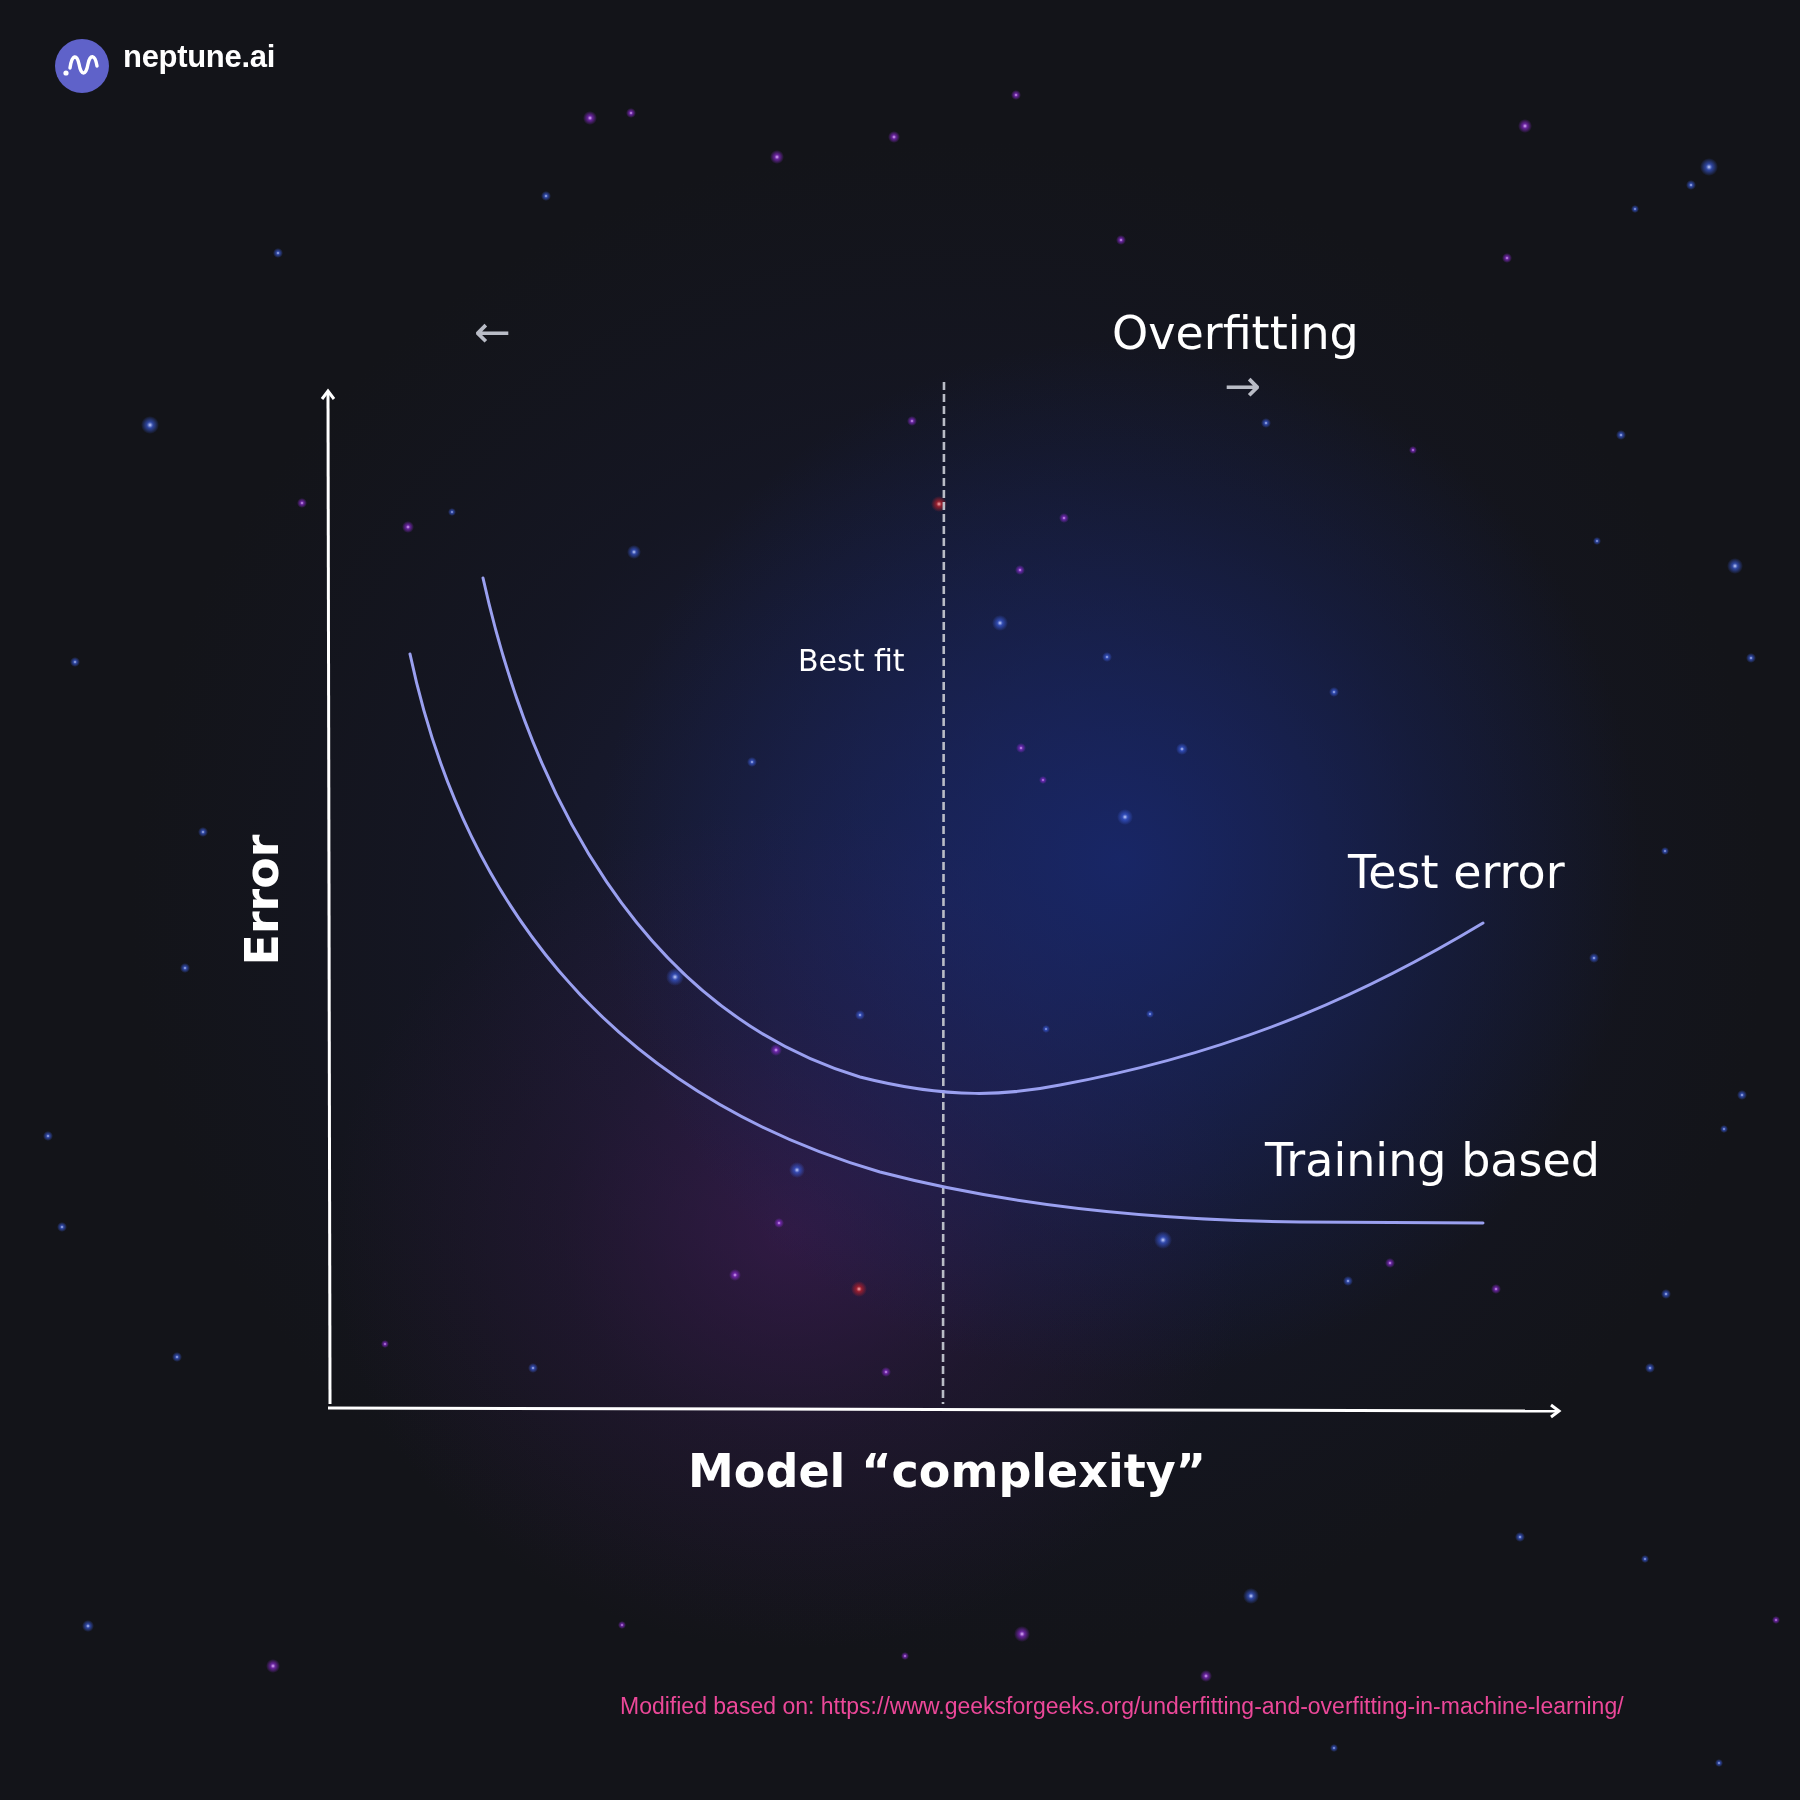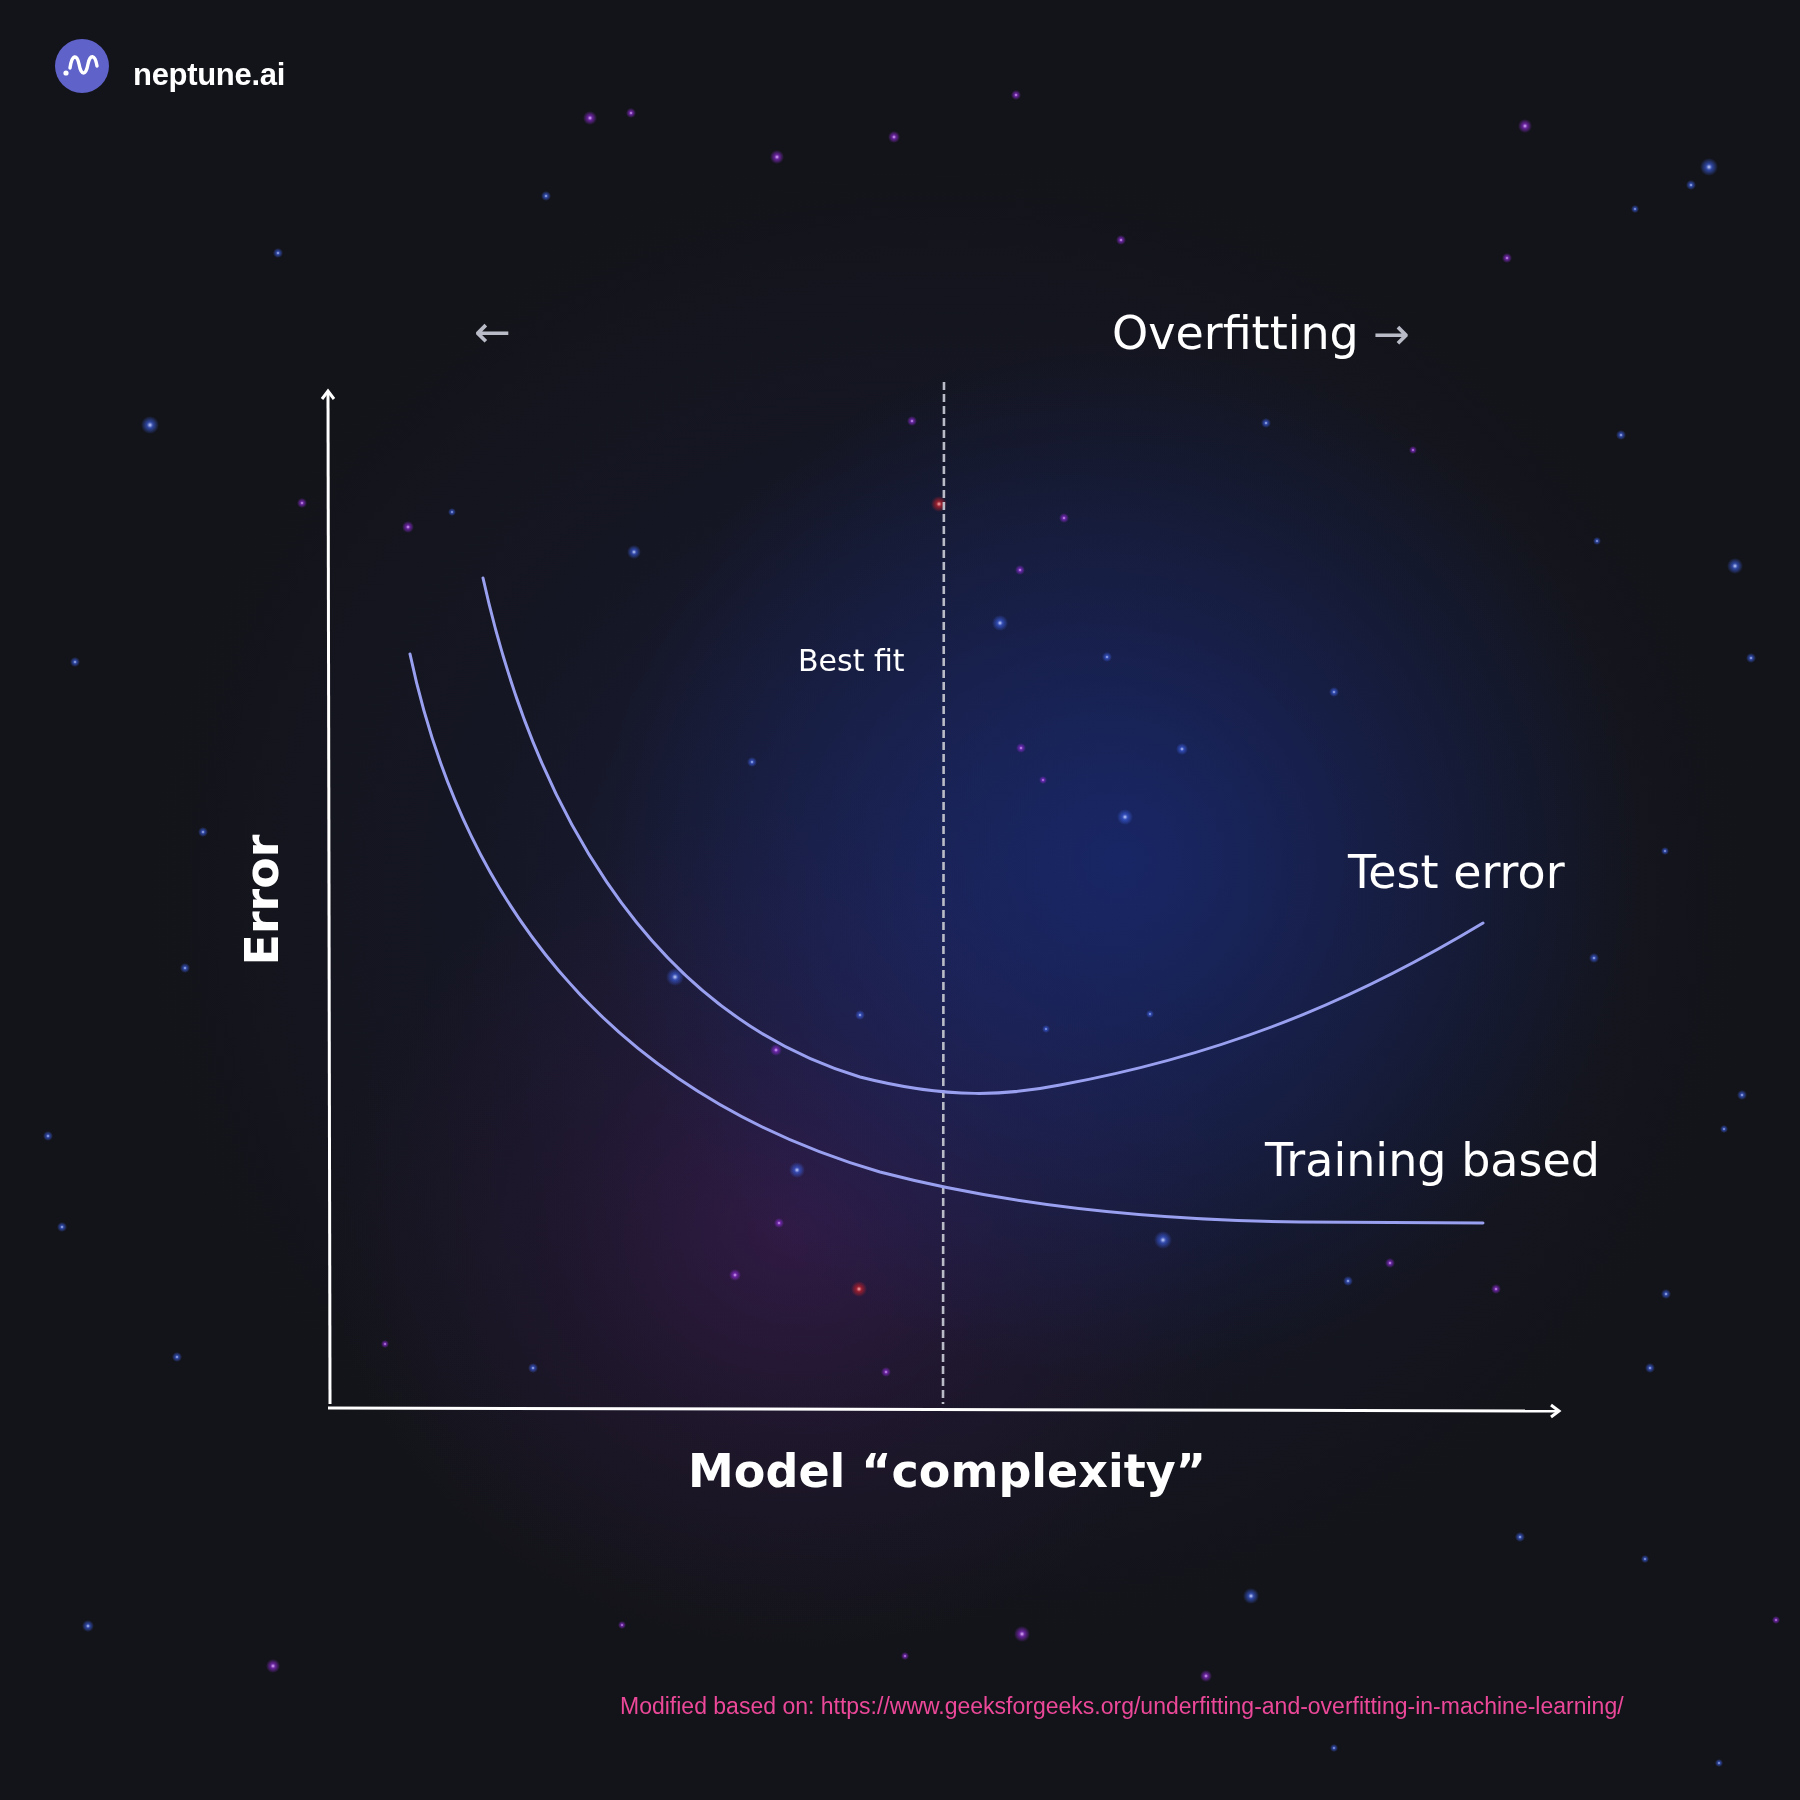--- a/index.html
+++ b/index.html
@@ -13,39 +13,39 @@
     .bg {
       position: absolute; inset: 0;
       background:
         radial-gradient(ellipse 520px 520px at 1120px 860px, rgba(24,40,110,0.85) 0%, rgba(24,40,110,0.45) 45%, rgba(24,40,110,0) 100%),
         radial-gradient(ellipse 460px 420px at 790px 1230px, rgba(70,28,90,0.55) 0%, rgba(70,28,90,0.2) 50%, rgba(70,28,90,0) 100%),
         radial-gradient(ellipse 820px 760px at 950px 900px, rgba(28,32,70,0.9) 0%, rgba(22,24,45,0.5) 60%, rgba(19,20,25,0) 100%),
         #131419;
     }
     svg.stage { position: absolute; left: 0; top: 0; }
     .logo {
-      position: absolute; left: 55px; top: 39px; display: flex; align-items: flex-end; gap: 10px;
+      position: absolute; left: 55px; top: 39px; display: flex; align-items: flex-start;
     }
     .logo-mark {
       width: 54px; height: 54px; border-radius: 50%; background: #5f62c9;
       display: flex; align-items: center; justify-content: center;
     }
     .logo-text {
       margin-left: 14px; font-family: "Liberation Sans", sans-serif; font-weight: 700;
       font-size: 31px; letter-spacing: -0.3px; color: #ffffff;
     }
     .label {
       position: absolute; white-space: nowrap; color: #ffffff;
       font-family: "DejaVu Sans", sans-serif;
     }
     .region-label { font-size: 46px; font-weight: 400; top: 306px; display: flex; align-items: center; }
     .region-label .arrow { color: #b9bcc6; font-size: 44px; }
     .under { left: 474px; }
     .under .arrow { margin-right: 14px; }
-    .over { left: 1112px; }
+    .over { left: 1112px; flex-direction: column; }
     .over .arrow { margin-left: 14px; }
     .best-fit { left: 798px; top: 643px; font-size: 30px; }
     .test-err { left: 1348px; top: 833px; font-size: 46px; margin-top: 12px; }
     .train-err { left: 1265px; top: 1133px; font-size: 46px; }
     .y-label {
       left: 262px; top: 900px; font-size: 46px; font-weight: 700;
       transform: translate(-50%, -50%) rotate(-90deg); transform-origin: center;
     }
     .x-label { left: 947px; top: 1463px; font-size: 46px; font-weight: 700; transform: translate(-50%, -50%); margin-top: 8px; }
     .source {

